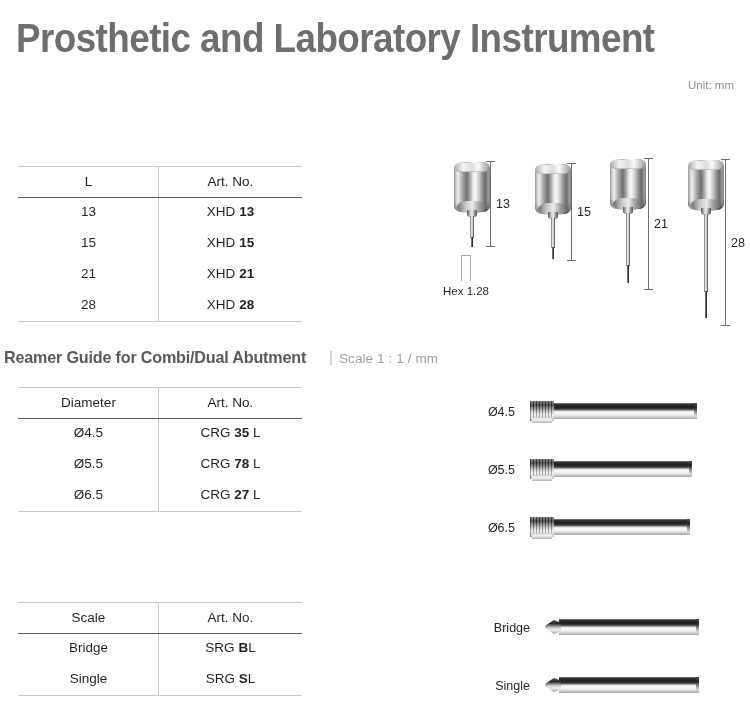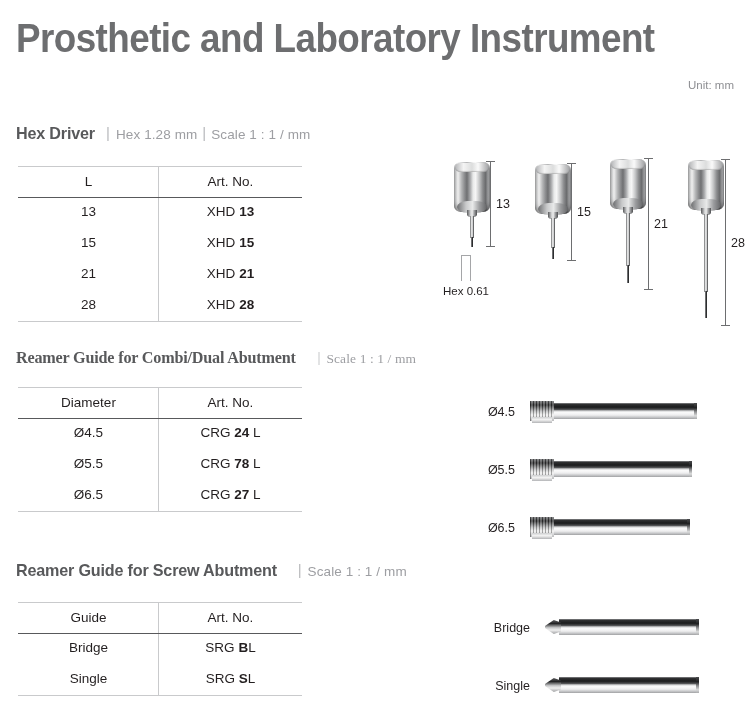--- a/index.html
+++ b/index.html
@@ -142,23 +142,20 @@
   }
 </style>
 </head>
 <body>
 
 <div class="page">
 
   <div class="page-title">Prosthetic and Laboratory Instrument</div>
   <div class="unit-label">Unit: mm</div>
 
-  <div class="section-head" style="left:16px;top:124px;">
-    <span class="title">Hex Driver</span><span class="sep">|</span><span class="meta">Hex 1.28 mm</span><span class="sep">|</span><span class="meta">Scale 1 : 1 / mm</span>
-  </div>
 
   <div class="spec-table" style="top:166px;">
     <div class="rule" style="top:0;"></div>
     <div class="vdiv" style="top:1px;height:154px;"></div>
     <div class="t-row header">
       <div class="t-cell">L</div>
       <div class="t-cell">Art. No.</div>
     </div>
     <div class="rule head-rule" style="top:31px;"></div>
 
@@ -193,21 +190,21 @@
       <div class="line" style="height:86px;"></div>
       <div class="cap top"></div>
       <div class="cap bot"></div>
       <div class="val" style="top:43px;">13</div>
     </div>
 
     <div class="hex-callout" style="left:21px;top:105px;width:10px;">
       <div class="bar" style="left:0;width:10px;"></div>
       <div class="v" style="left:0;"></div>
       <div class="v" style="left:9px;"></div>
-      <div class="cap-label">Hex 0.61</div>
+      <div class="cap-label">Hex 1.28</div>
     </div>
 
     <div class="driver" style="left:95px;top:14px;">
       <div class="handle"></div>
       <div class="neck" style="left:13px;top:48px;width:10px;height:7px;"></div>
       <div class="shaft" style="left:16px;top:54px;width:4px;height:30px;"></div>
       <div class="tip" style="left:17px;top:83px;width:2px;height:12px;"></div>
     </div>
     <div class="dim" style="left:131px;top:13px;height:98px;">
       <div class="line" style="height:98px;"></div>
@@ -236,36 +233,36 @@
       <div class="tip" style="left:17px;top:131px;width:2px;height:27px;"></div>
     </div>
     <div class="dim" style="left:285px;top:9px;height:167px;">
       <div class="line" style="height:167px;"></div>
       <div class="cap top"></div>
       <div class="cap bot"></div>
       <div class="val" style="top:84px;">28</div>
     </div>
   </div>
 
-  <div class="section-head" style="left:16px;top:348px;font-family:Liberation Serif, serif;">
+  <div class="section-head" style="left:4px;top:348px;">
     <span class="title">Reamer Guide for Combi/Dual Abutment</span><span class="sep">|</span><span class="meta">Scale 1 : 1 / mm</span>
   </div>
 
   <div class="spec-table" style="top:387px;">
     <div class="rule" style="top:0;"></div>
     <div class="vdiv" style="top:1px;height:123px;"></div>
     <div class="t-row header">
       <div class="t-cell">Diameter</div>
       <div class="t-cell">Art. No.</div>
     </div>
     <div class="rule head-rule" style="top:31px;"></div>
 
     <div class="t-row">
       <div class="t-cell bold-cell">Ø4.5</div>
-      <div class="t-cell"><span>CRG</span> <b>24</b> <span>L</span></div>
+      <div class="t-cell"><span>CRG</span> <b>35</b> <span>L</span></div>
     </div>
     <div class="t-row">
       <div class="t-cell bold-cell">Ø5.5</div>
       <div class="t-cell"><span>CRG</span> <b>78</b> <span>L</span></div>
     </div>
     <div class="t-row">
       <div class="t-cell bold-cell">Ø6.5</div>
       <div class="t-cell"><span>CRG</span> <b>27</b> <span>L</span></div>
     </div>
     <div class="rule" style="top:124px;"></div>
@@ -287,29 +284,26 @@
     </div>
 
     <div class="rod-label" style="left:0;top:138px;width:55px;">Ø6.5</div>
     <div class="rod" style="left:70px;top:129px;">
       <div class="body" style="width:138px;"></div>
       <div class="head"></div>
       <div class="collar"></div>
     </div>
   </div>
 
-  <div class="section-head" style="left:16px;top:561px;">
-    <span class="title">Reamer Guide for Screw Abutment</span><span class="sep">|</span><span class="meta">Scale 1 : 1 / mm</span>
-  </div>
 
   <div class="spec-table" style="top:602px;">
     <div class="rule" style="top:0;"></div>
     <div class="vdiv" style="top:1px;height:92px;"></div>
     <div class="t-row header">
-      <div class="t-cell">Guide</div>
+      <div class="t-cell">Scale</div>
       <div class="t-cell">Art. No.</div>
     </div>
     <div class="rule head-rule" style="top:31px;"></div>
 
     <div class="t-row">
       <div class="t-cell bold-cell">Bridge</div>
       <div class="t-cell"><span>SRG</span> <b>B</b><span>L</span></div>
     </div>
     <div class="t-row">
       <div class="t-cell bold-cell">Single</div>

